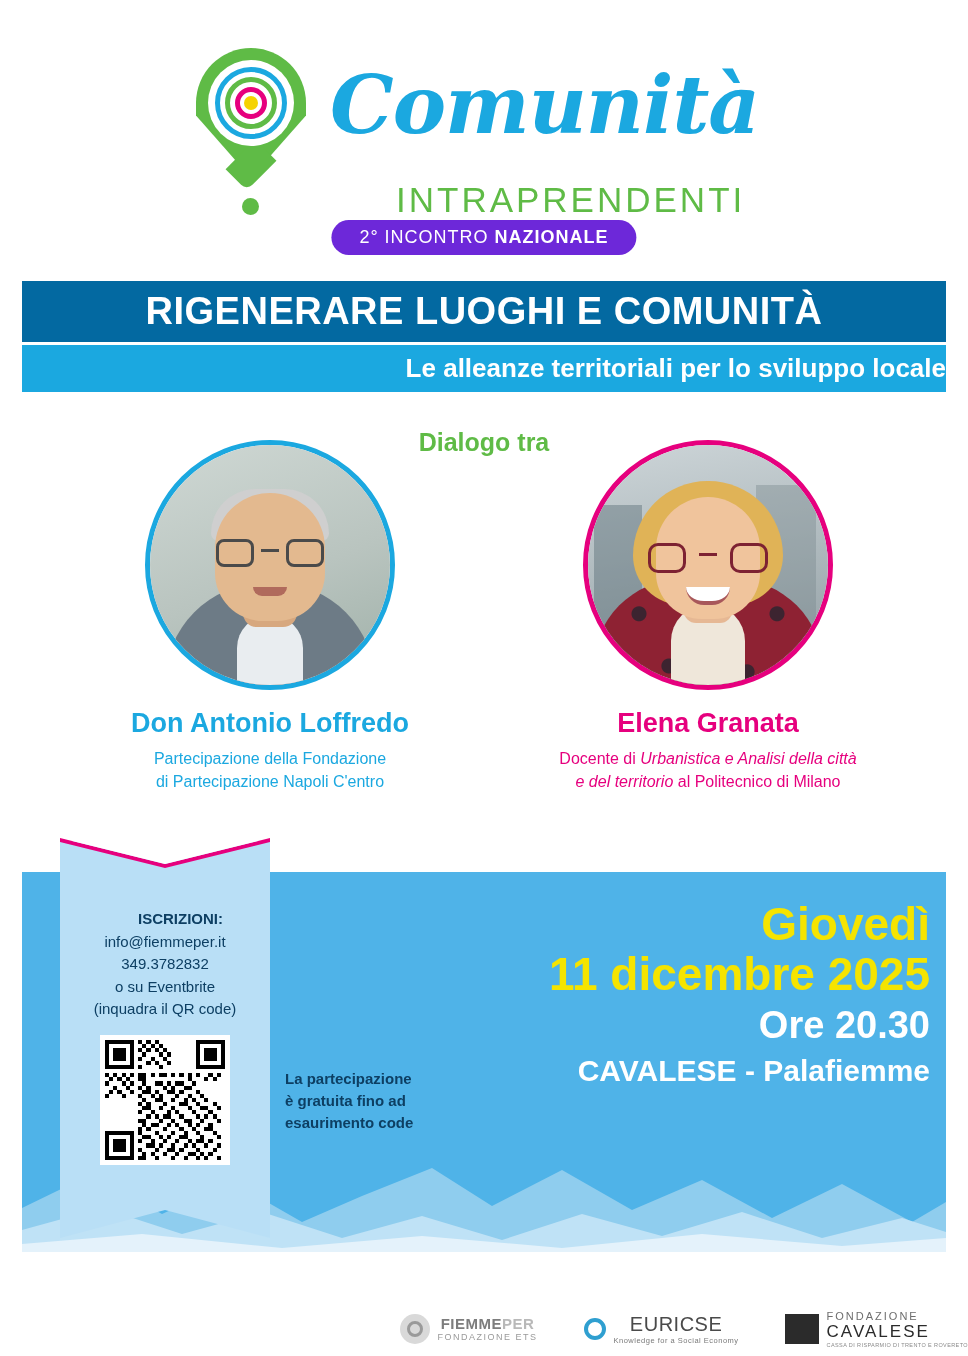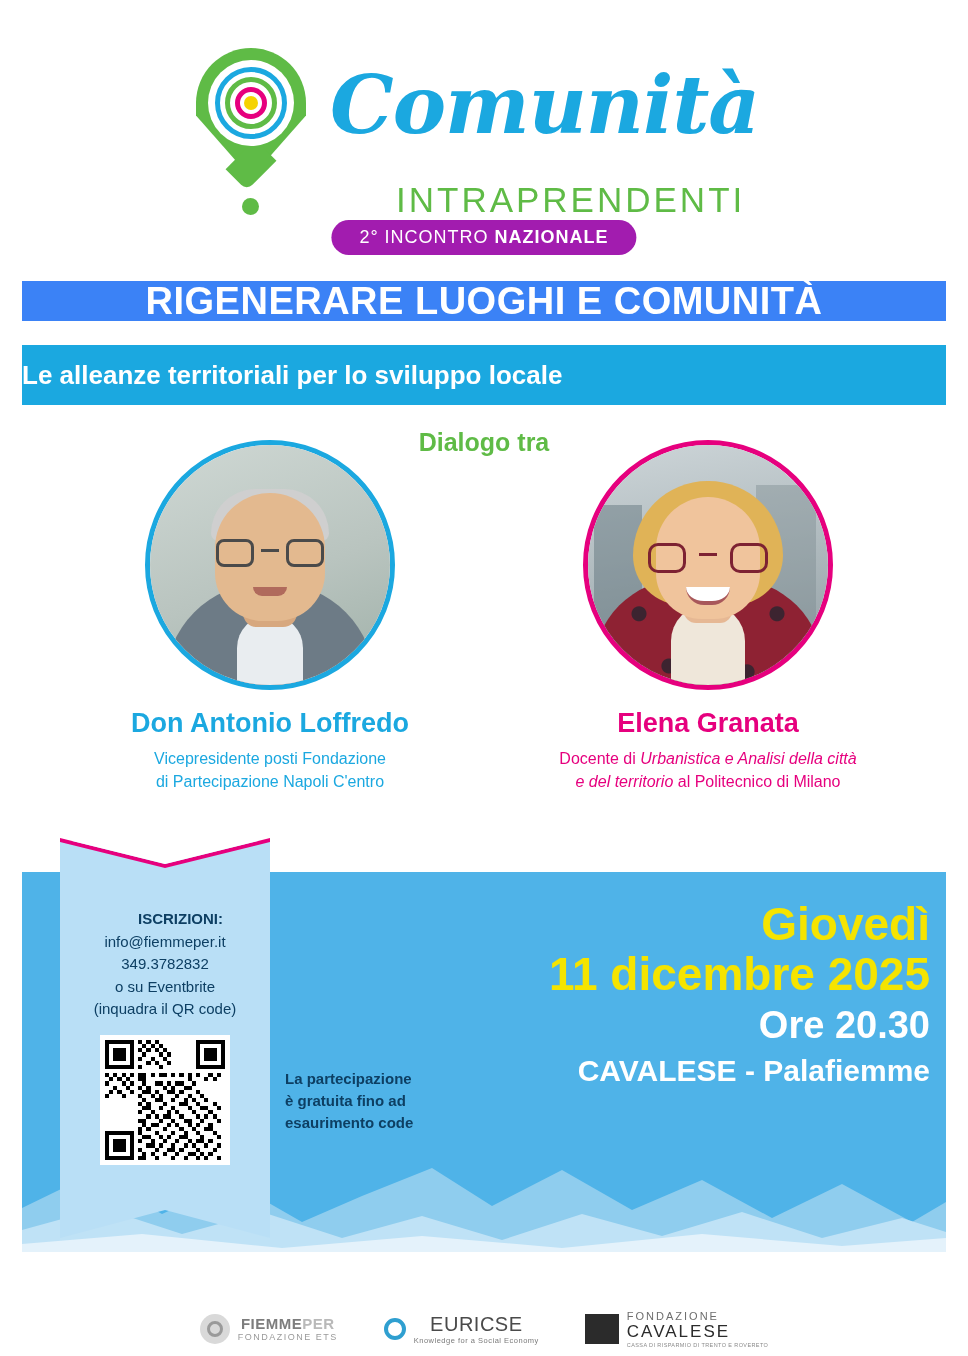--- a/index.html
+++ b/index.html
@@ -79,56 +79,56 @@
     left: 396px; top: 150px;
     font-size: 35px;
     letter-spacing: 3px;
     color: #5fbb46;
     font-weight: 400;
   }
   .pill {
     position: absolute;
     left: 50%; top: 190px;
     transform: translateX(-50%);
-    background: #a21caf;
+    background: #6d28d9;
     color: #ffffff;
     border-radius: 20px;
     padding: 7px 28px;
     font-size: 18px;
     letter-spacing: 1px;
     white-space: nowrap;
   }
   .pill b { font-weight: bold; }
 
   
   .band-green {
     position: absolute;
     left: 22px; right: 22px;
     top: 281px;
-    height: 40px;
-    background: #3b82f6;
+    height: 61px;
+    background: #0369a1;
     display: flex;
     align-items: center;
     justify-content: center;
   }
   .band-green span {
     color: #ffffff;
     font-size: 38px;
     font-weight: bold;
     letter-spacing: 0.5px;
   }
   .band-blue {
     position: absolute;
     left: 22px; right: 22px;
     top: 345px;
-    height: 60px;
+    height: 47px;
     background: #1ba8e0;
     display: flex;
     align-items: center;
-    justify-content: flex-start;
+    justify-content: flex-end;
   }
   .band-blue span {
     color: #ffffff;
     font-size: 26px;
     font-weight: bold;
   }
 
   
   .dialogo {
     position: absolute;
@@ -274,21 +274,21 @@
   
   .footer {
     position: absolute;
     left: 0; right: 0; bottom: 8px;
     text-align: center;
   }
   .org-label { font-size: 11px; color: #8a8a8a; margin-bottom: 10px; }
   .logos {
     display: flex;
     align-items: center;
-    justify-content: center;
+    justify-content: flex-end;
     gap: 46px;
   }
   .logo-f { display: flex; align-items: center; gap: 8px; }
   .f-mark { width: 30px; height: 30px; border-radius: 50%; background: #d9d9d9; position: relative; }
   .f-mark::after { content:""; position:absolute; inset:7px; border-radius:50%; border:3px solid #9a9a9a; }
   .f-txt1 { font-size: 15px; font-weight: bold; color: #7d7d7d; letter-spacing: .5px; line-height:1.1;}
   .f-txt1 .per { color: #b9b9b9; }
   .f-txt2 { font-size: 9px; color: #9a9a9a; letter-spacing: 1.5px; }
   .eu-mark { width: 22px; height: 22px; border-radius: 50%; border: 4px solid #2f9fd0; }
   .eu-name { font-size: 20px; color: #4a4a4a; letter-spacing: .5px; }
@@ -336,21 +336,21 @@
       <div class="m-neck"></div>
       <div class="m-hair"></div>
       <div class="m-head"></div>
       <div class="m-glass-l"></div>
       <div class="m-glass-r"></div>
       <div class="m-bridge"></div>
       <div class="m-mouth"></div>
     </div>
     <div class="sp-name blue">Don Antonio Loffredo</div>
     <div class="sp-role blue">
-      <div>Vicepresidente posti Fondazione</div>
+      <div>Partecipazione della Fondazione</div>
       <div>di Partecipazione  Napoli C'entro</div>
     </div>
   </div>
 
   <div class="speaker sp-right">
     <div class="photo pink">
       <div class="w-bg"></div>
       <div class="w-blur1"></div>
       <div class="w-blur2"></div>
       <div class="w-coat">

